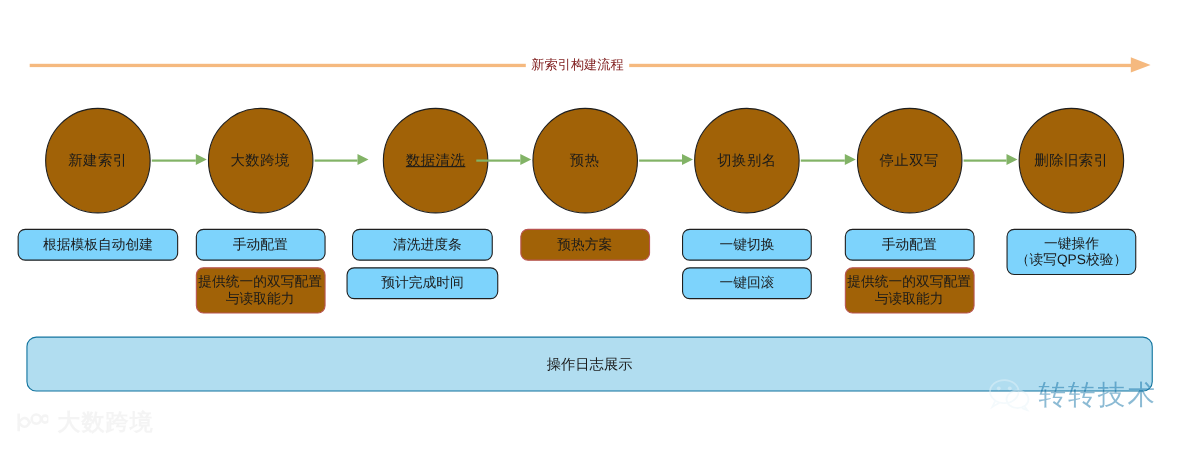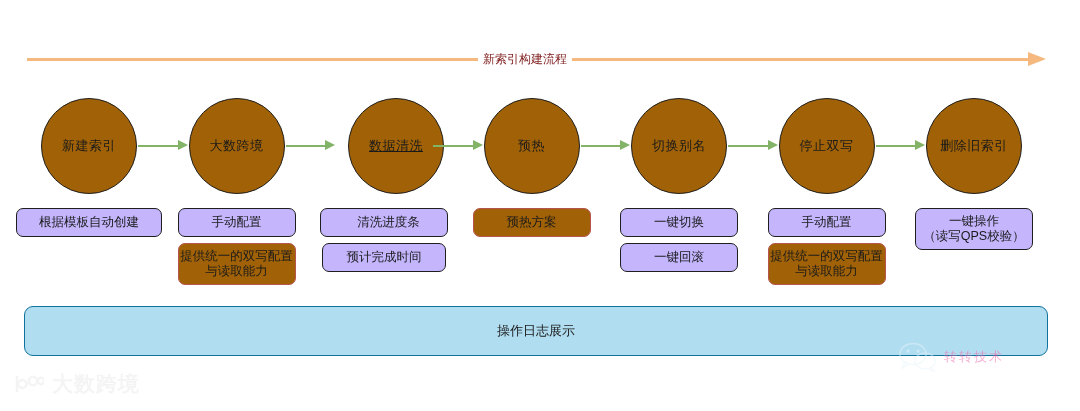--- a/index.html
+++ b/index.html
@@ -107,21 +107,21 @@
     top: 0;
     display: flex;
     flex-direction: column;
     gap: 6px;
     align-items: center;
   }
   .chip {
     box-sizing: border-box;
     border: 1.4px solid #1f1f1f;
     border-radius: 7px;
-    background: #c4b5fd;
+    background: #7dd3fc;
     display: flex;
     align-items: center;
     justify-content: center;
     text-align: center;
     font-size: 12.5px;
     line-height: 15px;
     padding: 5px 8px;
     min-height: 29px;
     white-space: nowrap;
   }
@@ -170,22 +170,22 @@
   .wm-right {
     position: absolute;
     left: 898px;
     top: 342px;
     display: flex;
     align-items: center;
     gap: 6px;
     opacity: .45;
   }
   .wm-right-text {
-    font-size: 13px;
-    color: #ec4899;
+    font-size: 25px;
+    color: #0369a1;
     letter-spacing: 2px;
     text-shadow: 0 0 1px rgba(255,255,255,.9);
   }
 </style>
 </head>
 <body>
 
 <div class="canvas">
 
   <div>
@@ -241,21 +241,21 @@
           <div>手动配置</div>
         </div>
         <div class="chip highlight" style="width: 118px;">
           <div>提供统一的双写配置<span class="chip-line2">与读取能力</span></div>
         </div>
       </div>
       <div class="chip-col" style="left: 325px; width: 118px;">
         <div class="chip" style="width: 128px; padding-left: 17px;">
           <div>清洗进度条</div>
         </div>
-        <div class="chip" style="width: 124px;">
+        <div class="chip" style="width: 138px;">
           <div>预计完成时间</div>
         </div>
       </div>
       <div class="chip-col" style="left: 472.5px; width: 118px;">
         <div class="chip highlight" style="width: 118px;">
           <div>预热方案</div>
         </div>
       </div>
       <div class="chip-col" style="left: 620px; width: 118px;">
         <div class="chip" style="width: 118px;">

